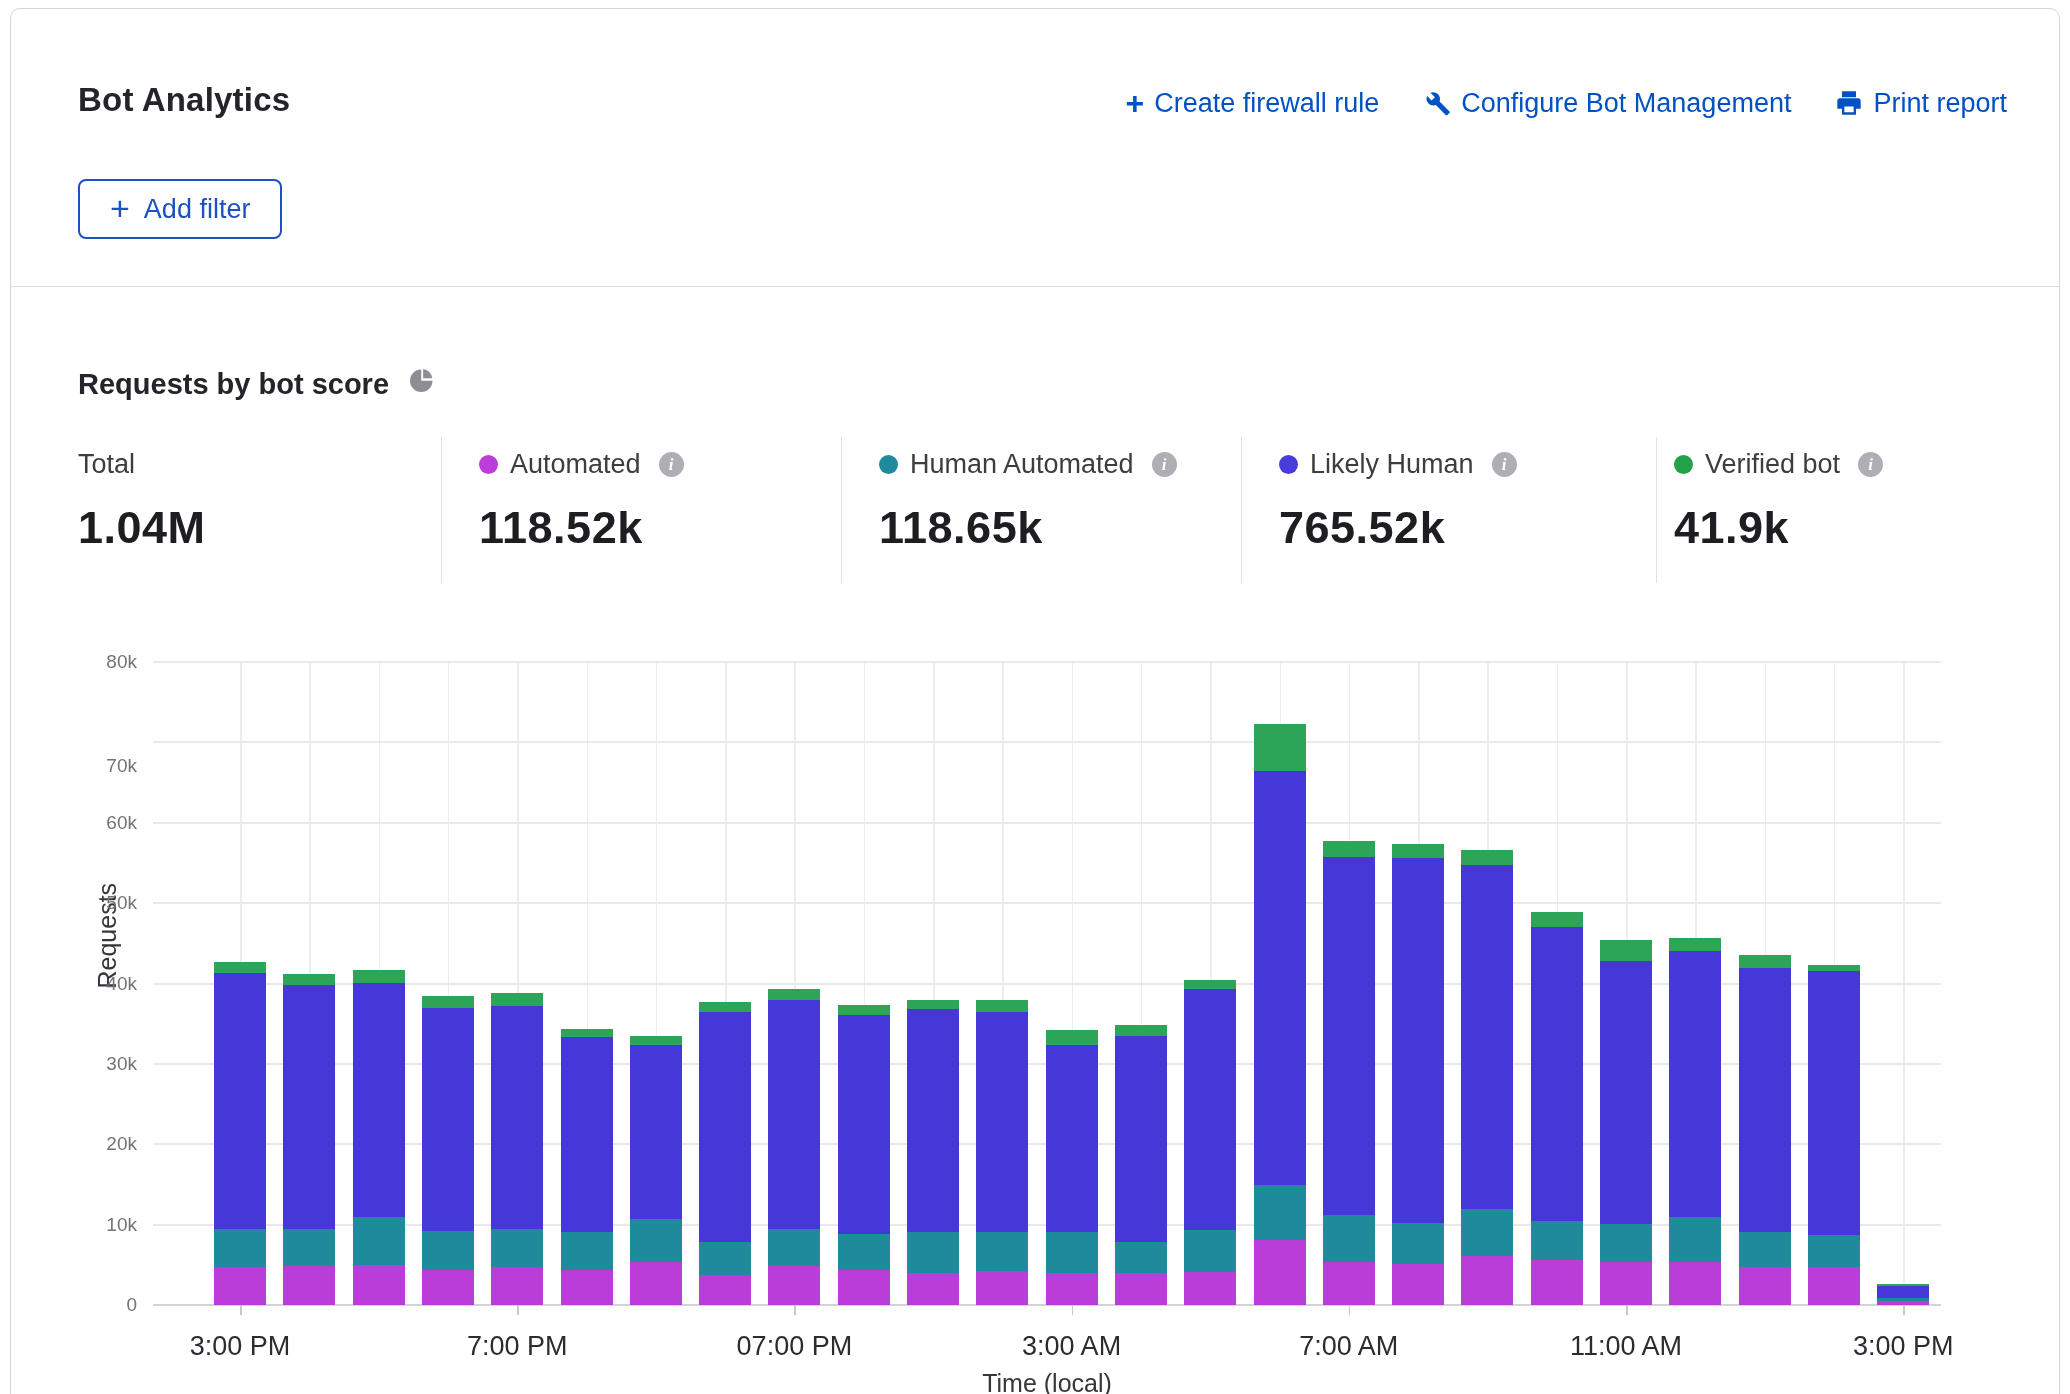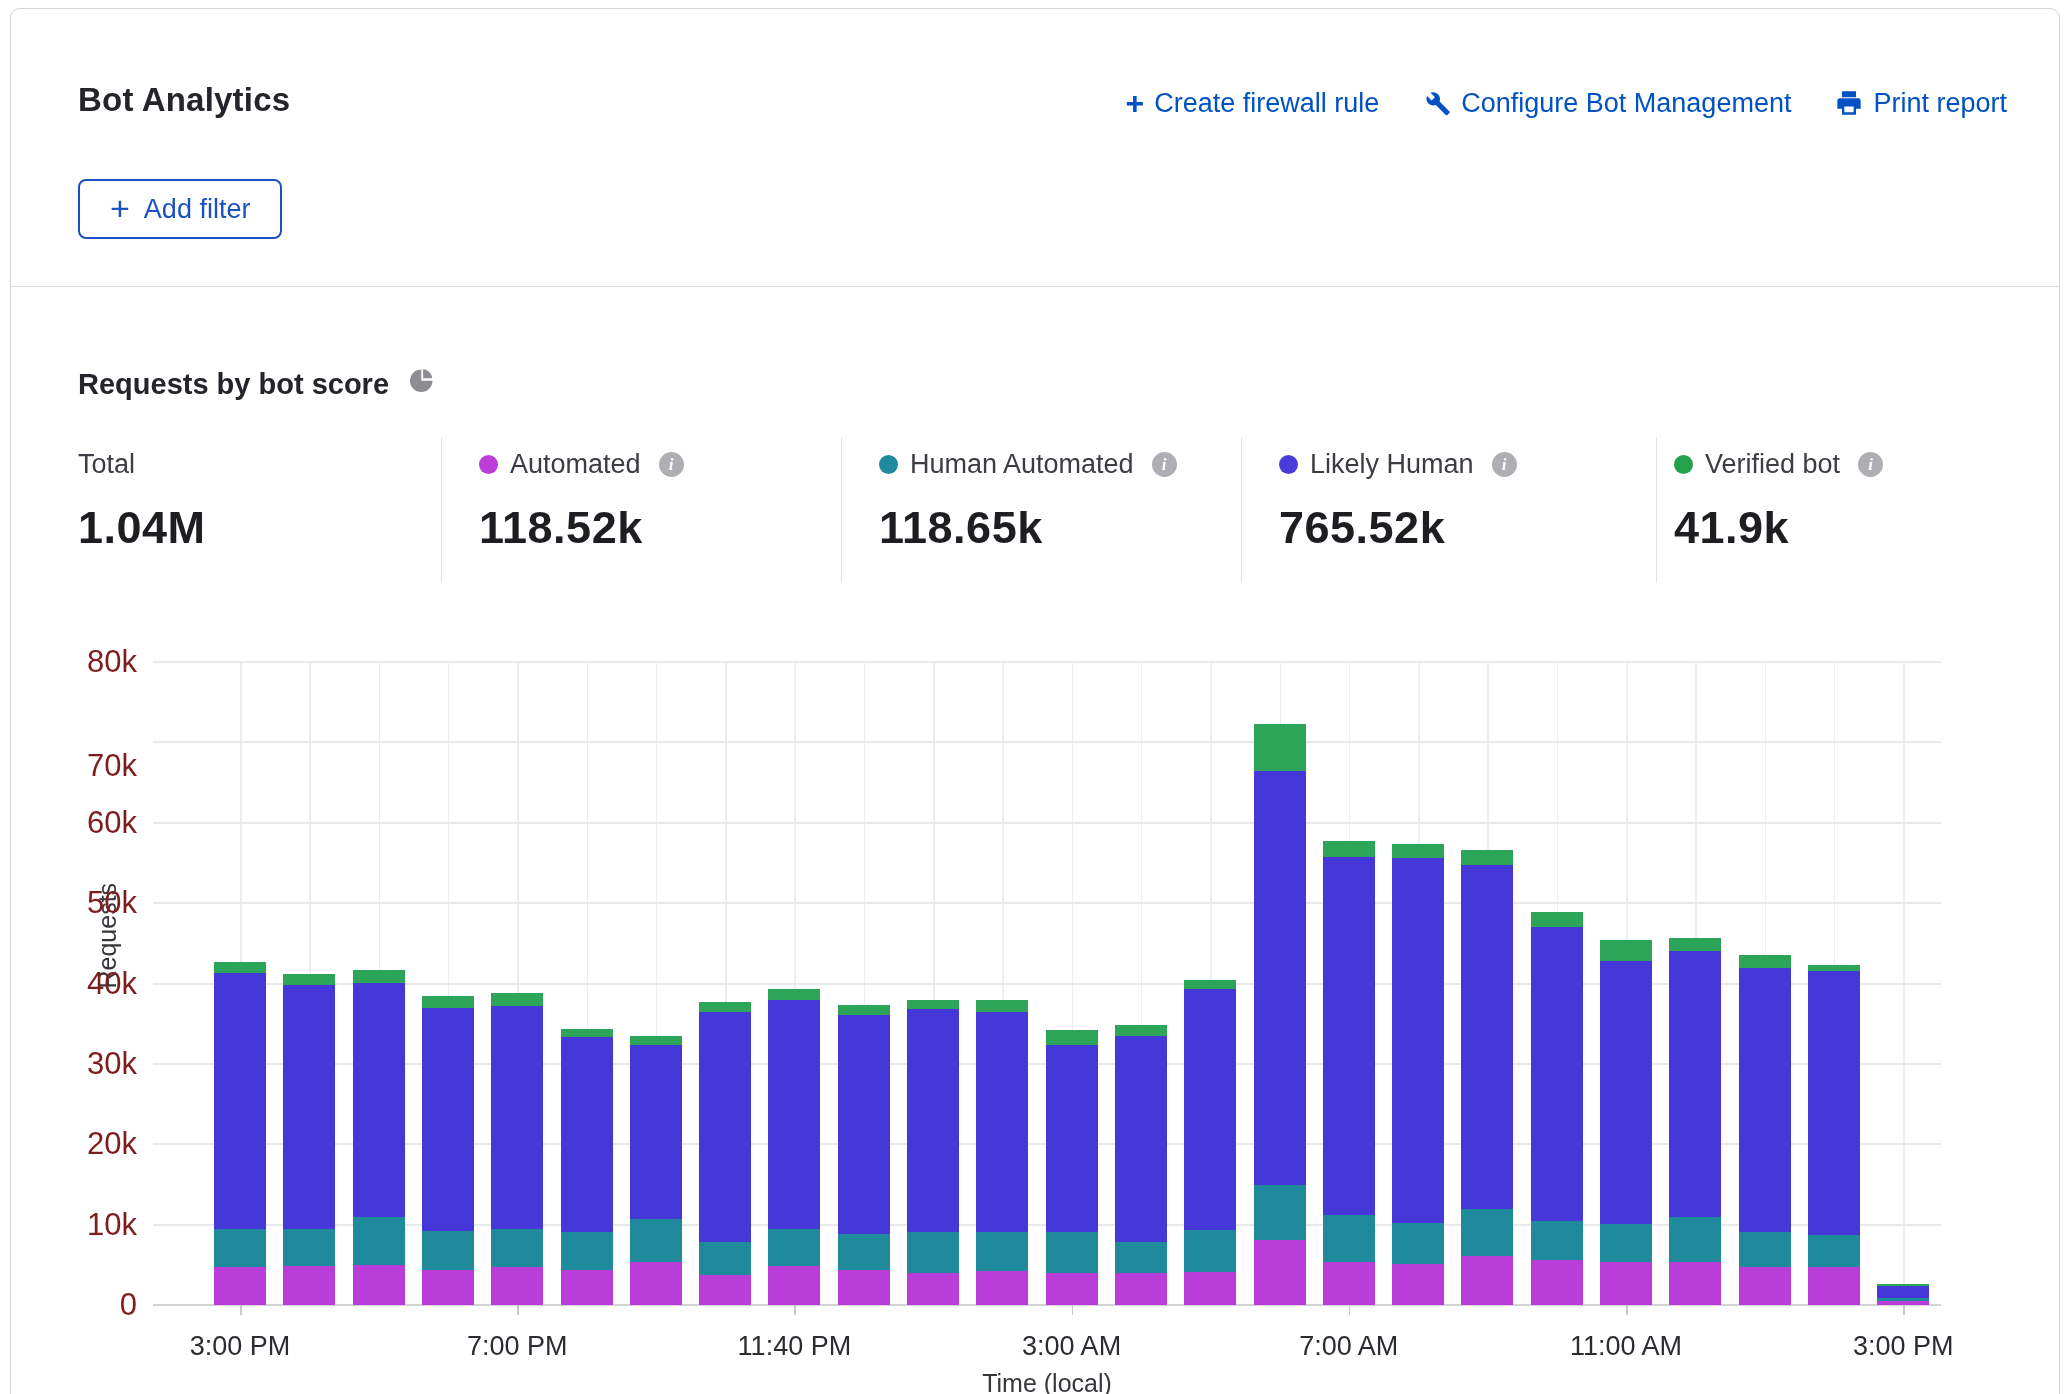--- a/index.html
+++ b/index.html
@@ -36,21 +36,21 @@
   .stat-value { margin-top:22px; font-size:45px; font-weight:700; color:#1d1d22; letter-spacing:.5px; }
   .stat-divider { position:absolute; top:428px; width:1px; height:146px; background:#e2e2e6; }
   
   .plot { position:absolute; left:142px; top:653px; width:1788px; height:643px; }
   .hgrid { position:absolute; left:0; width:100%; height:2px; background:#e9e9ed; }
   .hgrid.zero { background:#d4d4d8; }
   .vgrid { position:absolute; top:0; width:1.5px; height:100%; background:#ededf1; }
   .xtickmark { position:absolute; width:1.5px; height:10px; background:#c9c9cd; }
   .bar { position:absolute; bottom:0; display:flex; flex-direction:column-reverse; }
   .seg { width:100%; }
-  .ylab { position:absolute; right:0; font-size:31px; color:#7f1d1d; transform:translateY(-50%); }
+  .ylab { position:absolute; right:0; font-size:19px; color:#737373; transform:translateY(-50%); }
   .xlab { position:absolute; font-size:27px; color:#2b2b31; transform:translateX(-50%); white-space:nowrap; }
   .axis-y-title { position:absolute; left:44px; top:965px; transform:rotate(-90deg) translateX(50%); transform-origin:center; font-size:25px; color:#36363c; }
   .axis-x-title { position:absolute; top:1360px; font-size:25px; color:#36363c; transform:translateX(-50%); }
 </style>
 </head>
 <body>
 
 <div class="card">
 
   <div class="hdr-title">Bot Analytics</div>
@@ -336,21 +336,21 @@
         <div class="seg" style="height: 12.0563px; background: rgb(70, 56, 216);"></div>
         <div class="seg" style="height: 1.6075px; background: rgb(44, 165, 88);"></div>
       </div>
     </div>
   <div id="xticks">
       <div class="xtickmark" style="position: absolute; left: 229px; top: 1296px;"></div>
       <div class="xlab" style="left: 229px; top: 1322px; position: absolute;">3:00 PM</div>
       <div class="xtickmark" style="position: absolute; left: 506.2px; top: 1296px;"></div>
       <div class="xlab" style="left: 506.2px; top: 1322px; position: absolute; text-align: right;">7:00 PM</div>
       <div class="xtickmark" style="position: absolute; left: 783.4px; top: 1296px;"></div>
-      <div class="xlab" style="left: 783.4px; top: 1322px; position: absolute;">11:40 PM</div>
+      <div class="xlab" style="left: 783.4px; top: 1322px; position: absolute;">07:00 PM</div>
       <div class="xtickmark" style="position: absolute; left: 1060.6px; top: 1296px;"></div>
       <div class="xlab" style="left: 1060.6px; top: 1322px; position: absolute;">3:00 AM</div>
       <div class="xtickmark" style="position: absolute; left: 1337.8px; top: 1296px;"></div>
       <div class="xlab" style="left: 1337.8px; top: 1322px; position: absolute;">7:00 AM</div>
       <div class="xtickmark" style="position: absolute; left: 1615px; top: 1296px;"></div>
       <div class="xlab" style="left: 1615px; top: 1322px; position: absolute;">11:00 AM</div>
       <div class="xtickmark" style="position: absolute; left: 1892.2px; top: 1296px;"></div>
       <div class="xlab" style="left: 1892.2px; top: 1322px; position: absolute;">3:00 PM</div>
     </div>
   <div class="axis-x-title" style="left:1036px">Time (local)</div>

